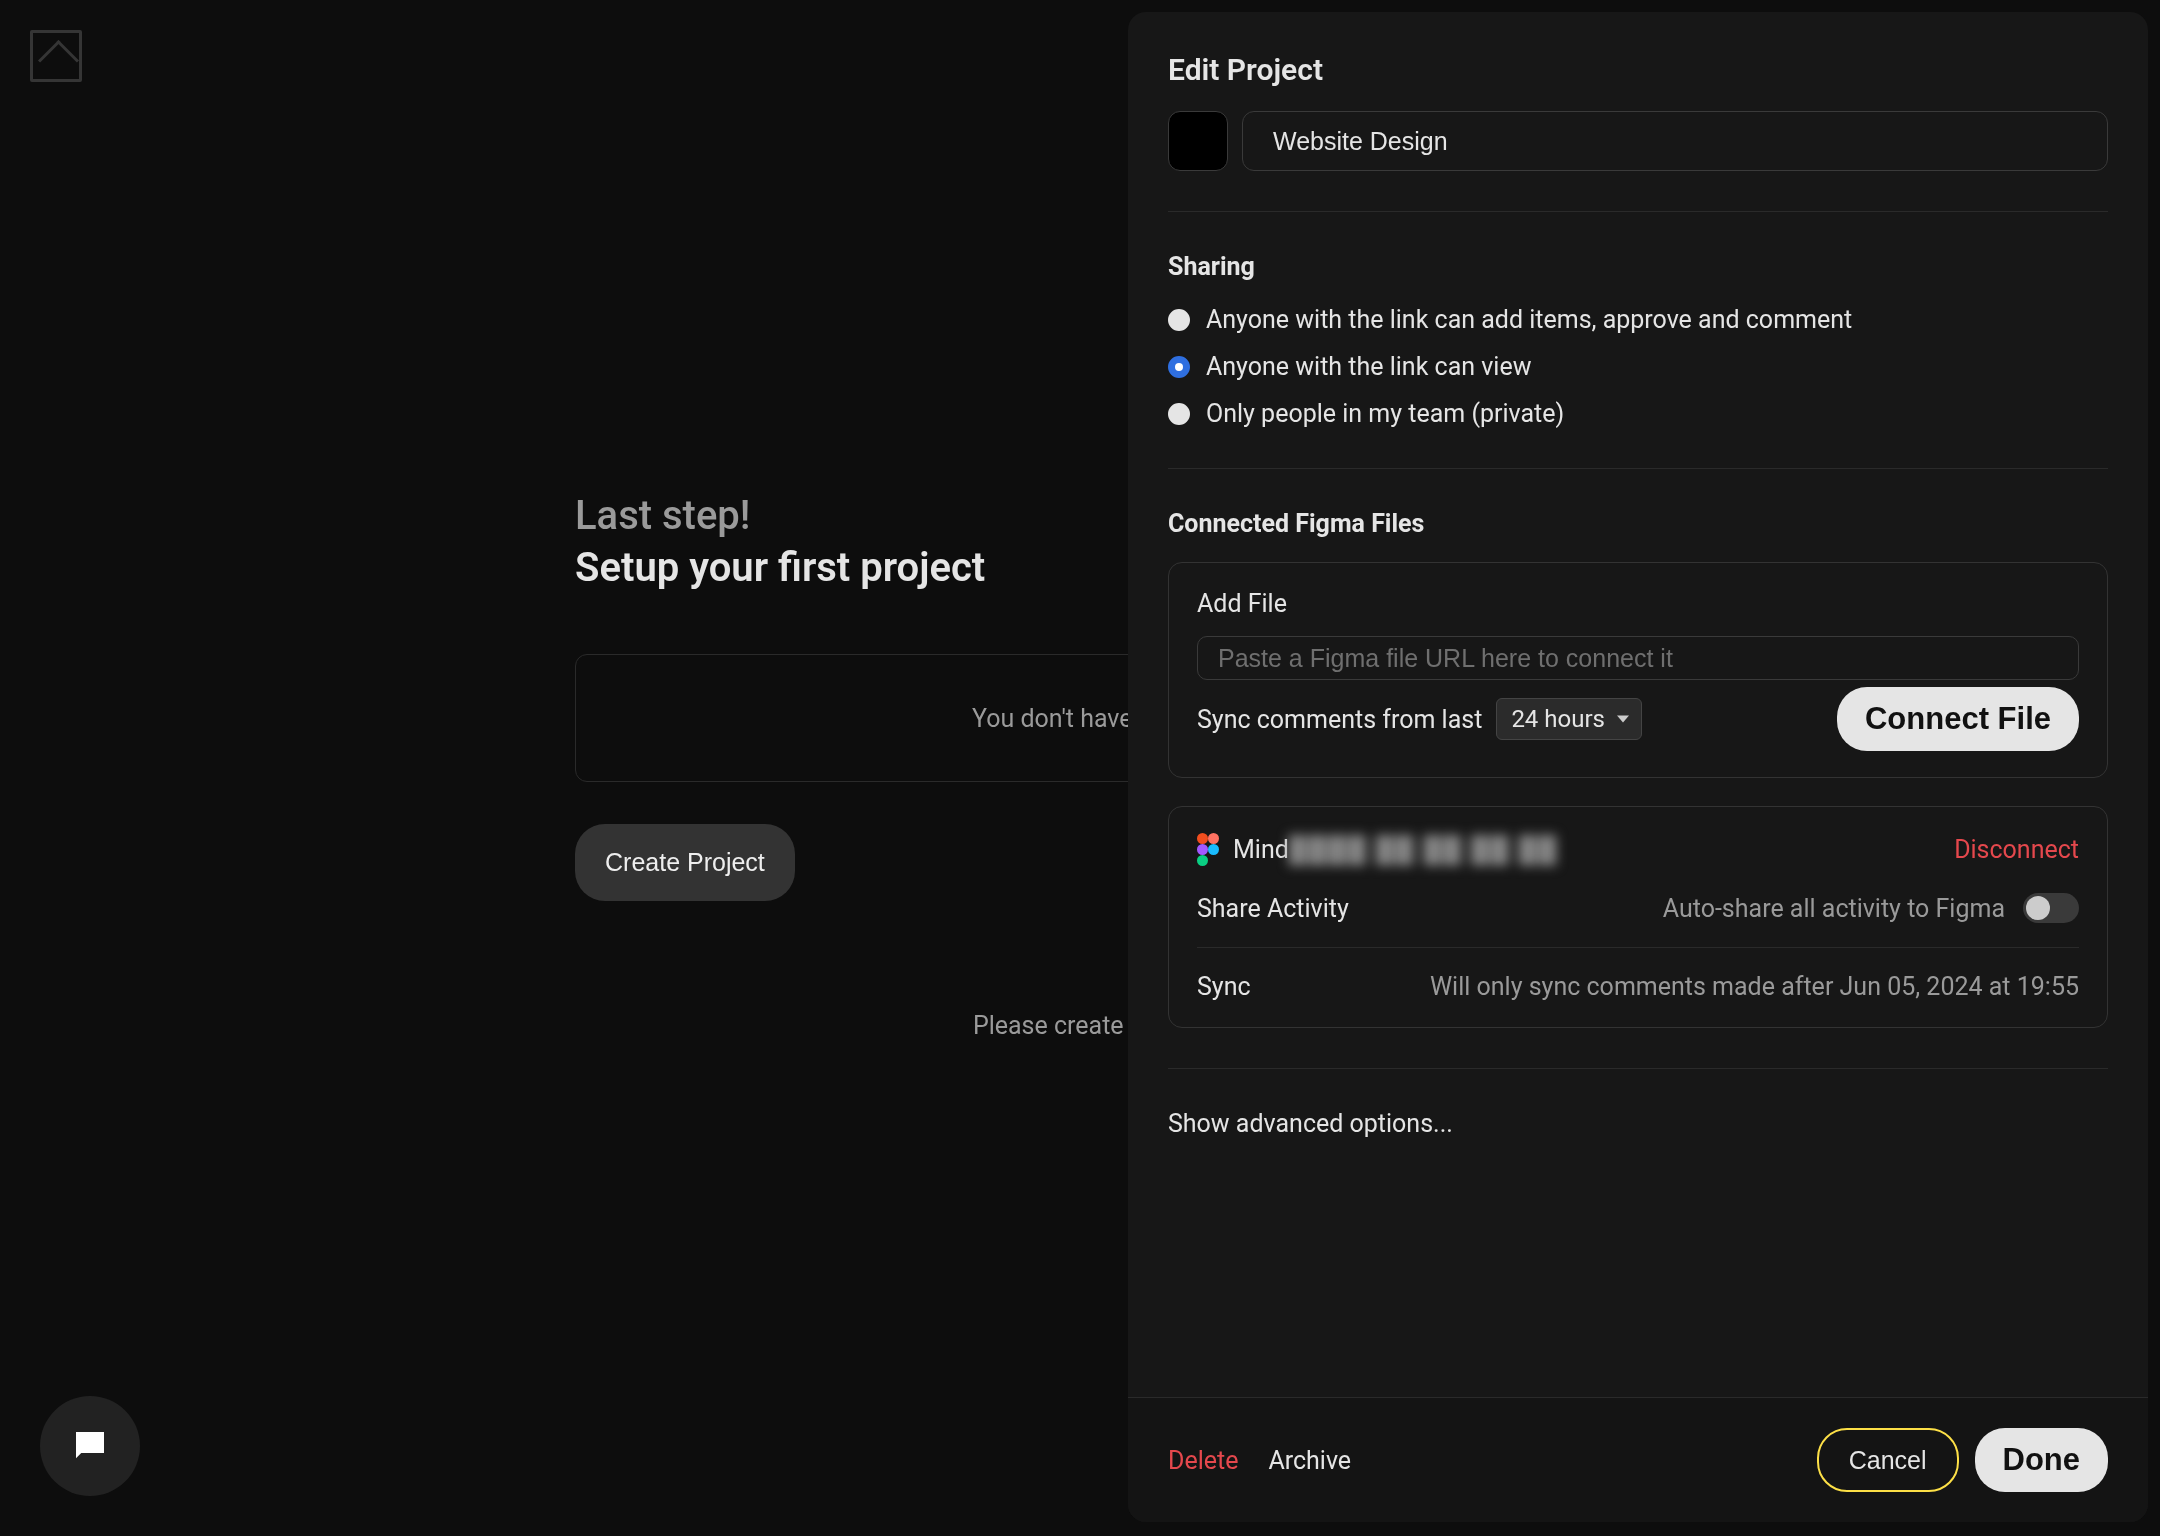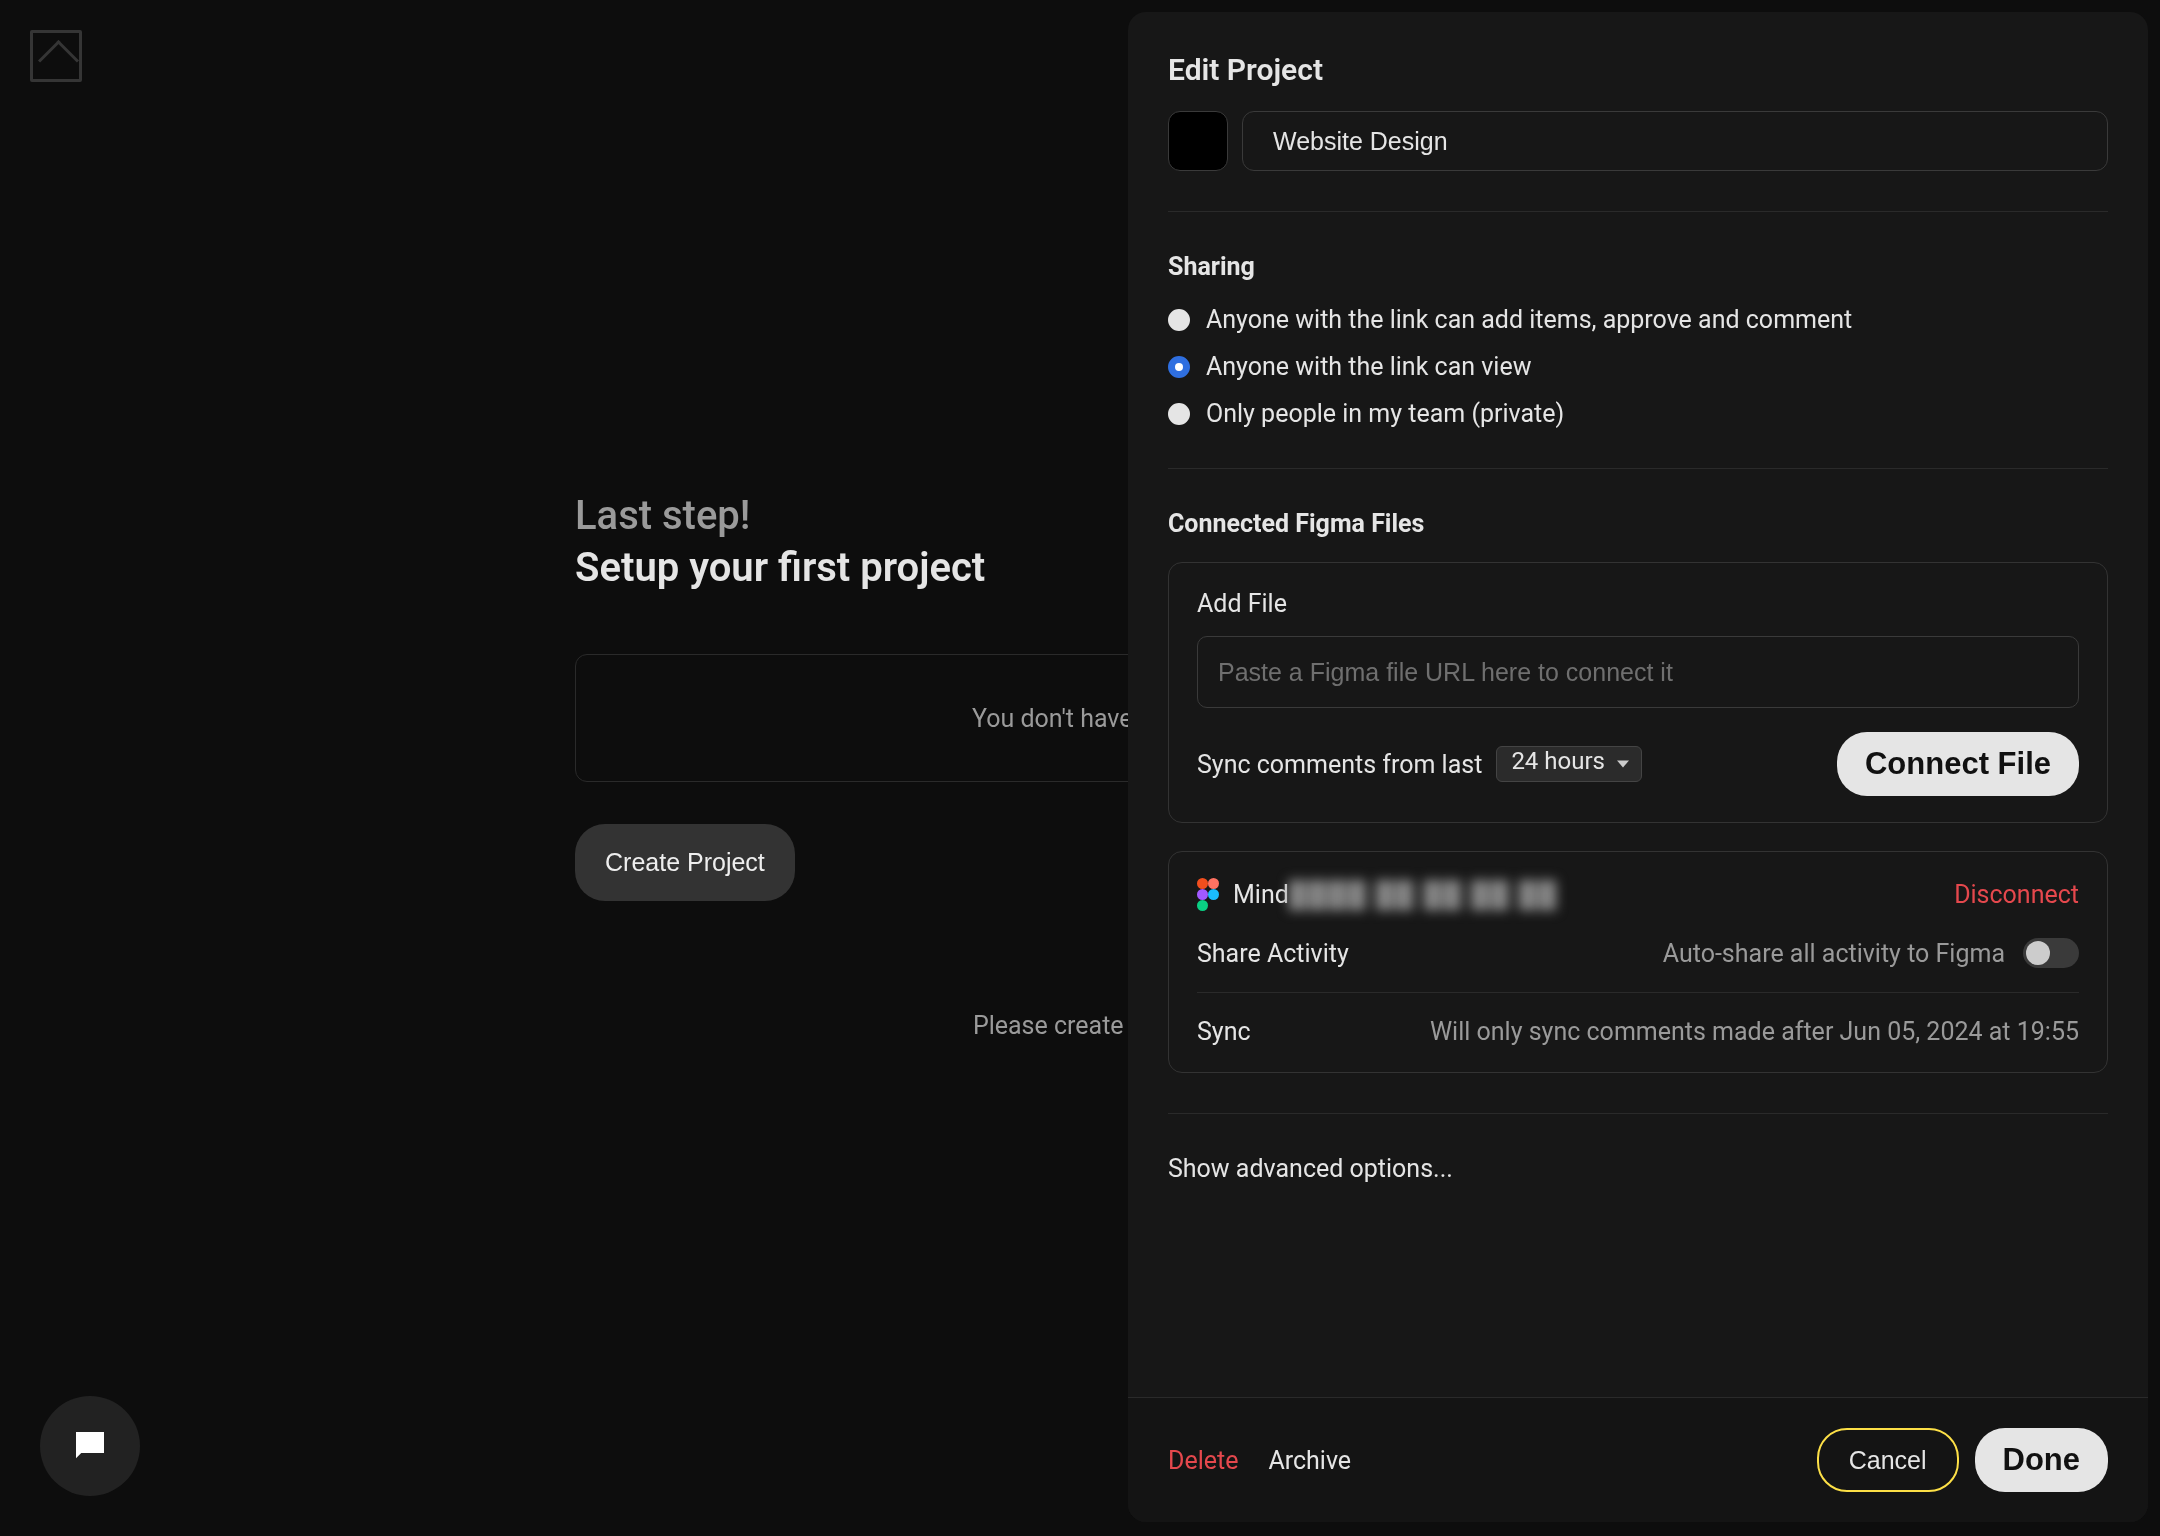--- a/index.html
+++ b/index.html
@@ -190,43 +190,43 @@
   
   .card {
     border: 1px solid var(--card-border);
     border-radius: 14px;
     padding: 26px 28px;
   }
   .card + .card { margin-top: 28px; }
   .card-label { font-size: 25px; margin-bottom: 18px; }
   .file-input {
     width: 100%;
-    height: 72px;
+    height: 44px;
     border-radius: 10px;
     border: 1px solid var(--input-border);
     background: transparent;
     color: var(--text);
     padding: 0 20px;
     font-size: 25px;
-    margin-bottom: 24px;
+    margin-bottom: 7px;
   }
   .file-input::placeholder { color: var(--text-dimmer); }
 
   .card-row {
     display: flex; align-items: center; justify-content: space-between;
     gap: 20px;
     font-size: 25px;
   }
   .card-row.border-top { border-top: 1px solid var(--divider); padding-top: 24px; margin-top: 24px; }
   .sync-left { display: flex; align-items: center; gap: 14px; }
   .select {
     background: #2b2b2b;
     border: 1px solid #444;
     border-radius: 6px;
-    padding: 0 36px 6px 14px;
+    padding: 6px 36px 6px 14px;
     font-size: 24px;
     color: var(--text);
     position: relative;
   }
   .select::after {
     content: "";
     position: absolute; right: 12px; top: 50%;
     width: 0; height: 0;
     border-left: 6px solid transparent;
     border-right: 6px solid transparent;

